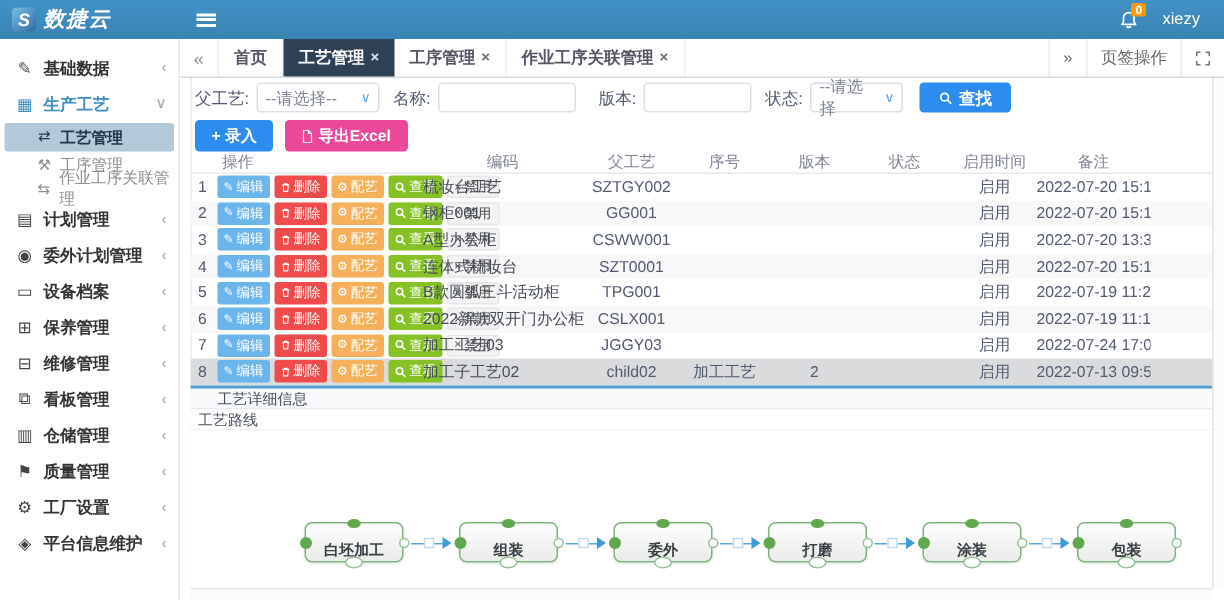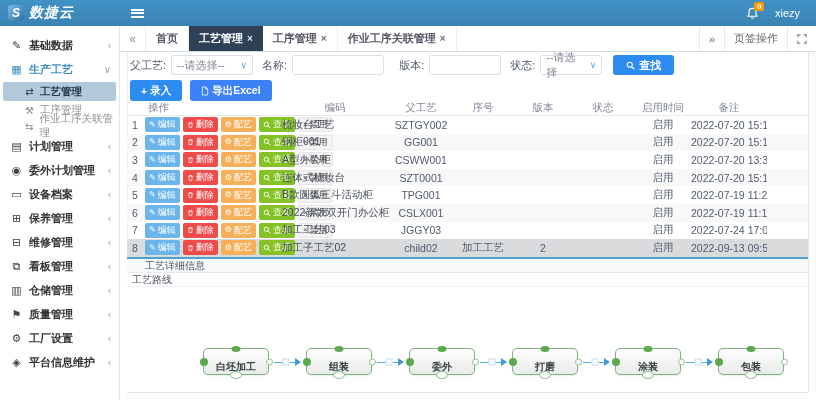--- a/index.html
+++ b/index.html
@@ -253,21 +253,21 @@
         </span>
       <span>查找</span>
     </div>
   </div>
 
   <div class="toolbar">
     <div class="tb-btn" style="background:#2d8cf0;">
       <span>+</span>
       <span>录入</span>
     </div>
-    <div class="tb-btn" style="background:#3b82f6;justify-content:center;">
+    <div class="tb-btn" style="background:#ec4899;justify-content:center;">
       <span>
           <svg viewBox="0 0 12 14" width="8" height="10">
             <path d="M2 1h5l3 3v9H2z" fill="none" stroke="#fff" stroke-width="1.2"></path>
             <path d="M7 1v3h3" fill="none" stroke="#fff" stroke-width="1.2"></path>
           </svg>
         </span>
       <span>导出Excel</span>
     </div>
   </div>
 
@@ -606,21 +606,21 @@
               </span>
               <span>查看</span>
             </span>
           </div>
           <div class="cell name">加工子工艺02</div>
           <div class="cell">child02</div>
           <div class="cell">加工工艺</div>
           <div class="cell">2</div>
           <div class="cell"></div>
           <div class="cell">启用</div>
-          <div class="cell">2022-09-13 09:5</div>
+          <div class="cell">2022-07-13 09:5</div>
           <div class="cell"></div>
         </div>
       </div>
   </div>
 
   <div class="detail-bar">
     <span>工艺详细信息</span>
   </div>
   <div class="route-bar">
     <span>工艺路线</span>

